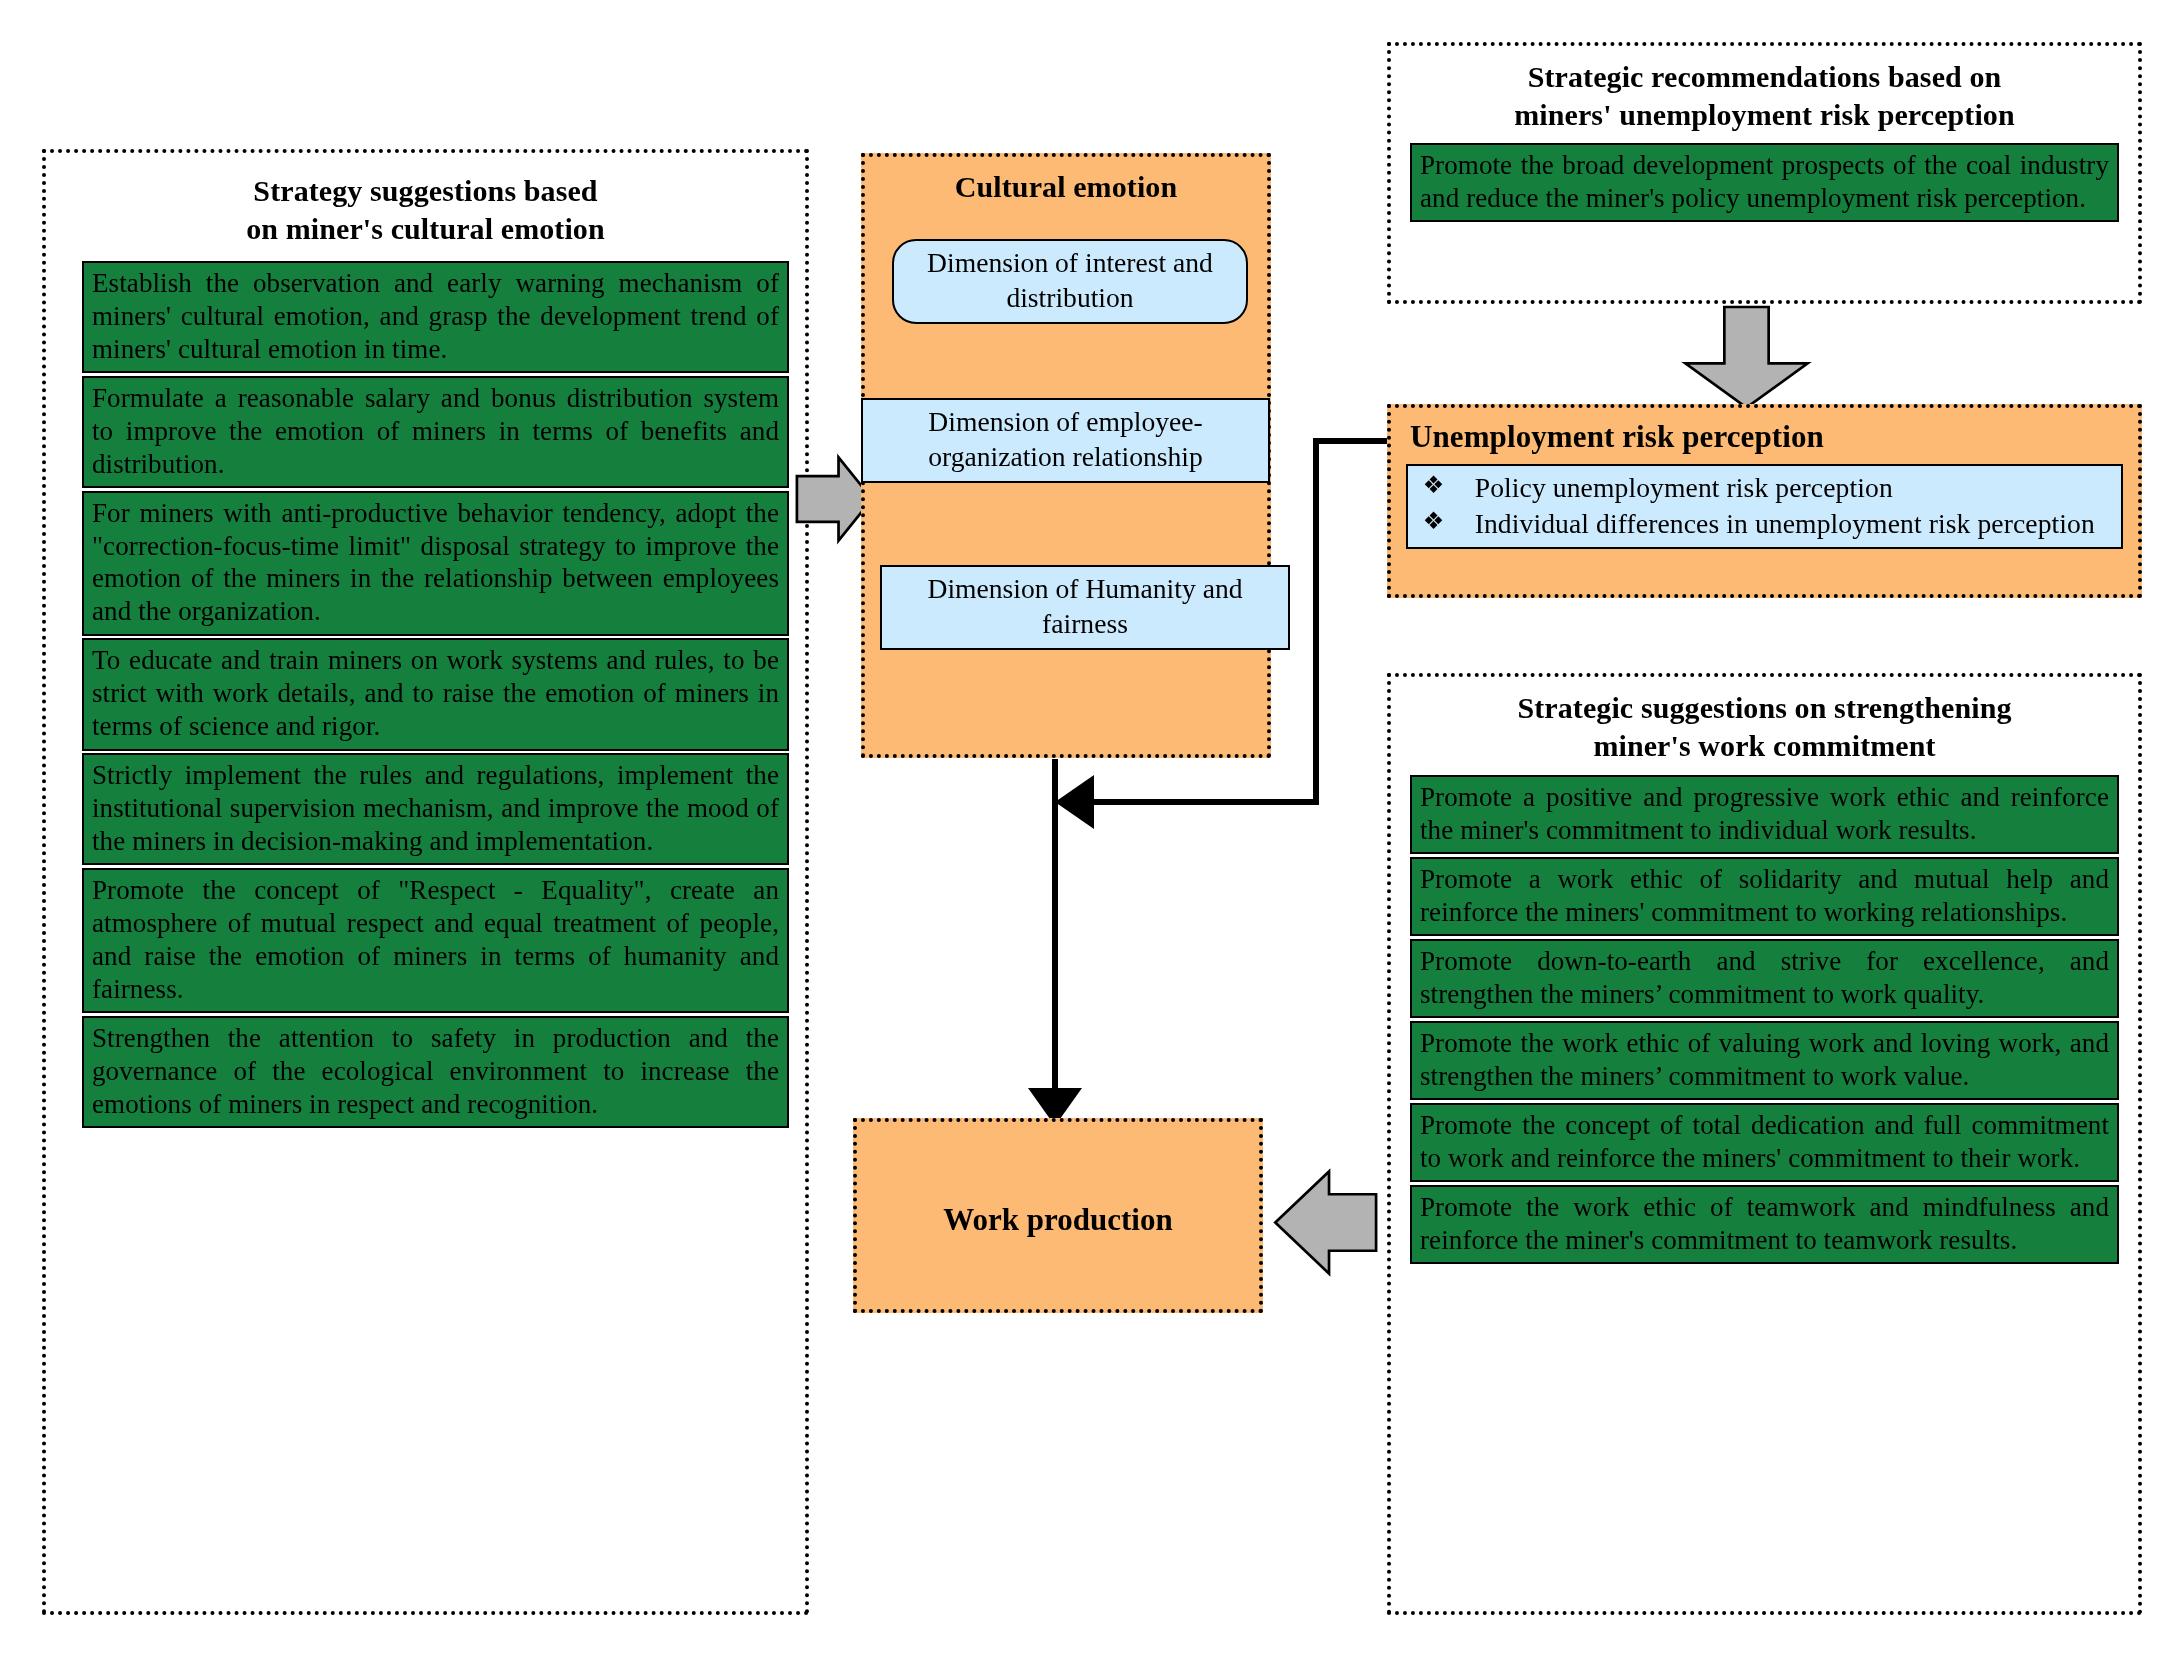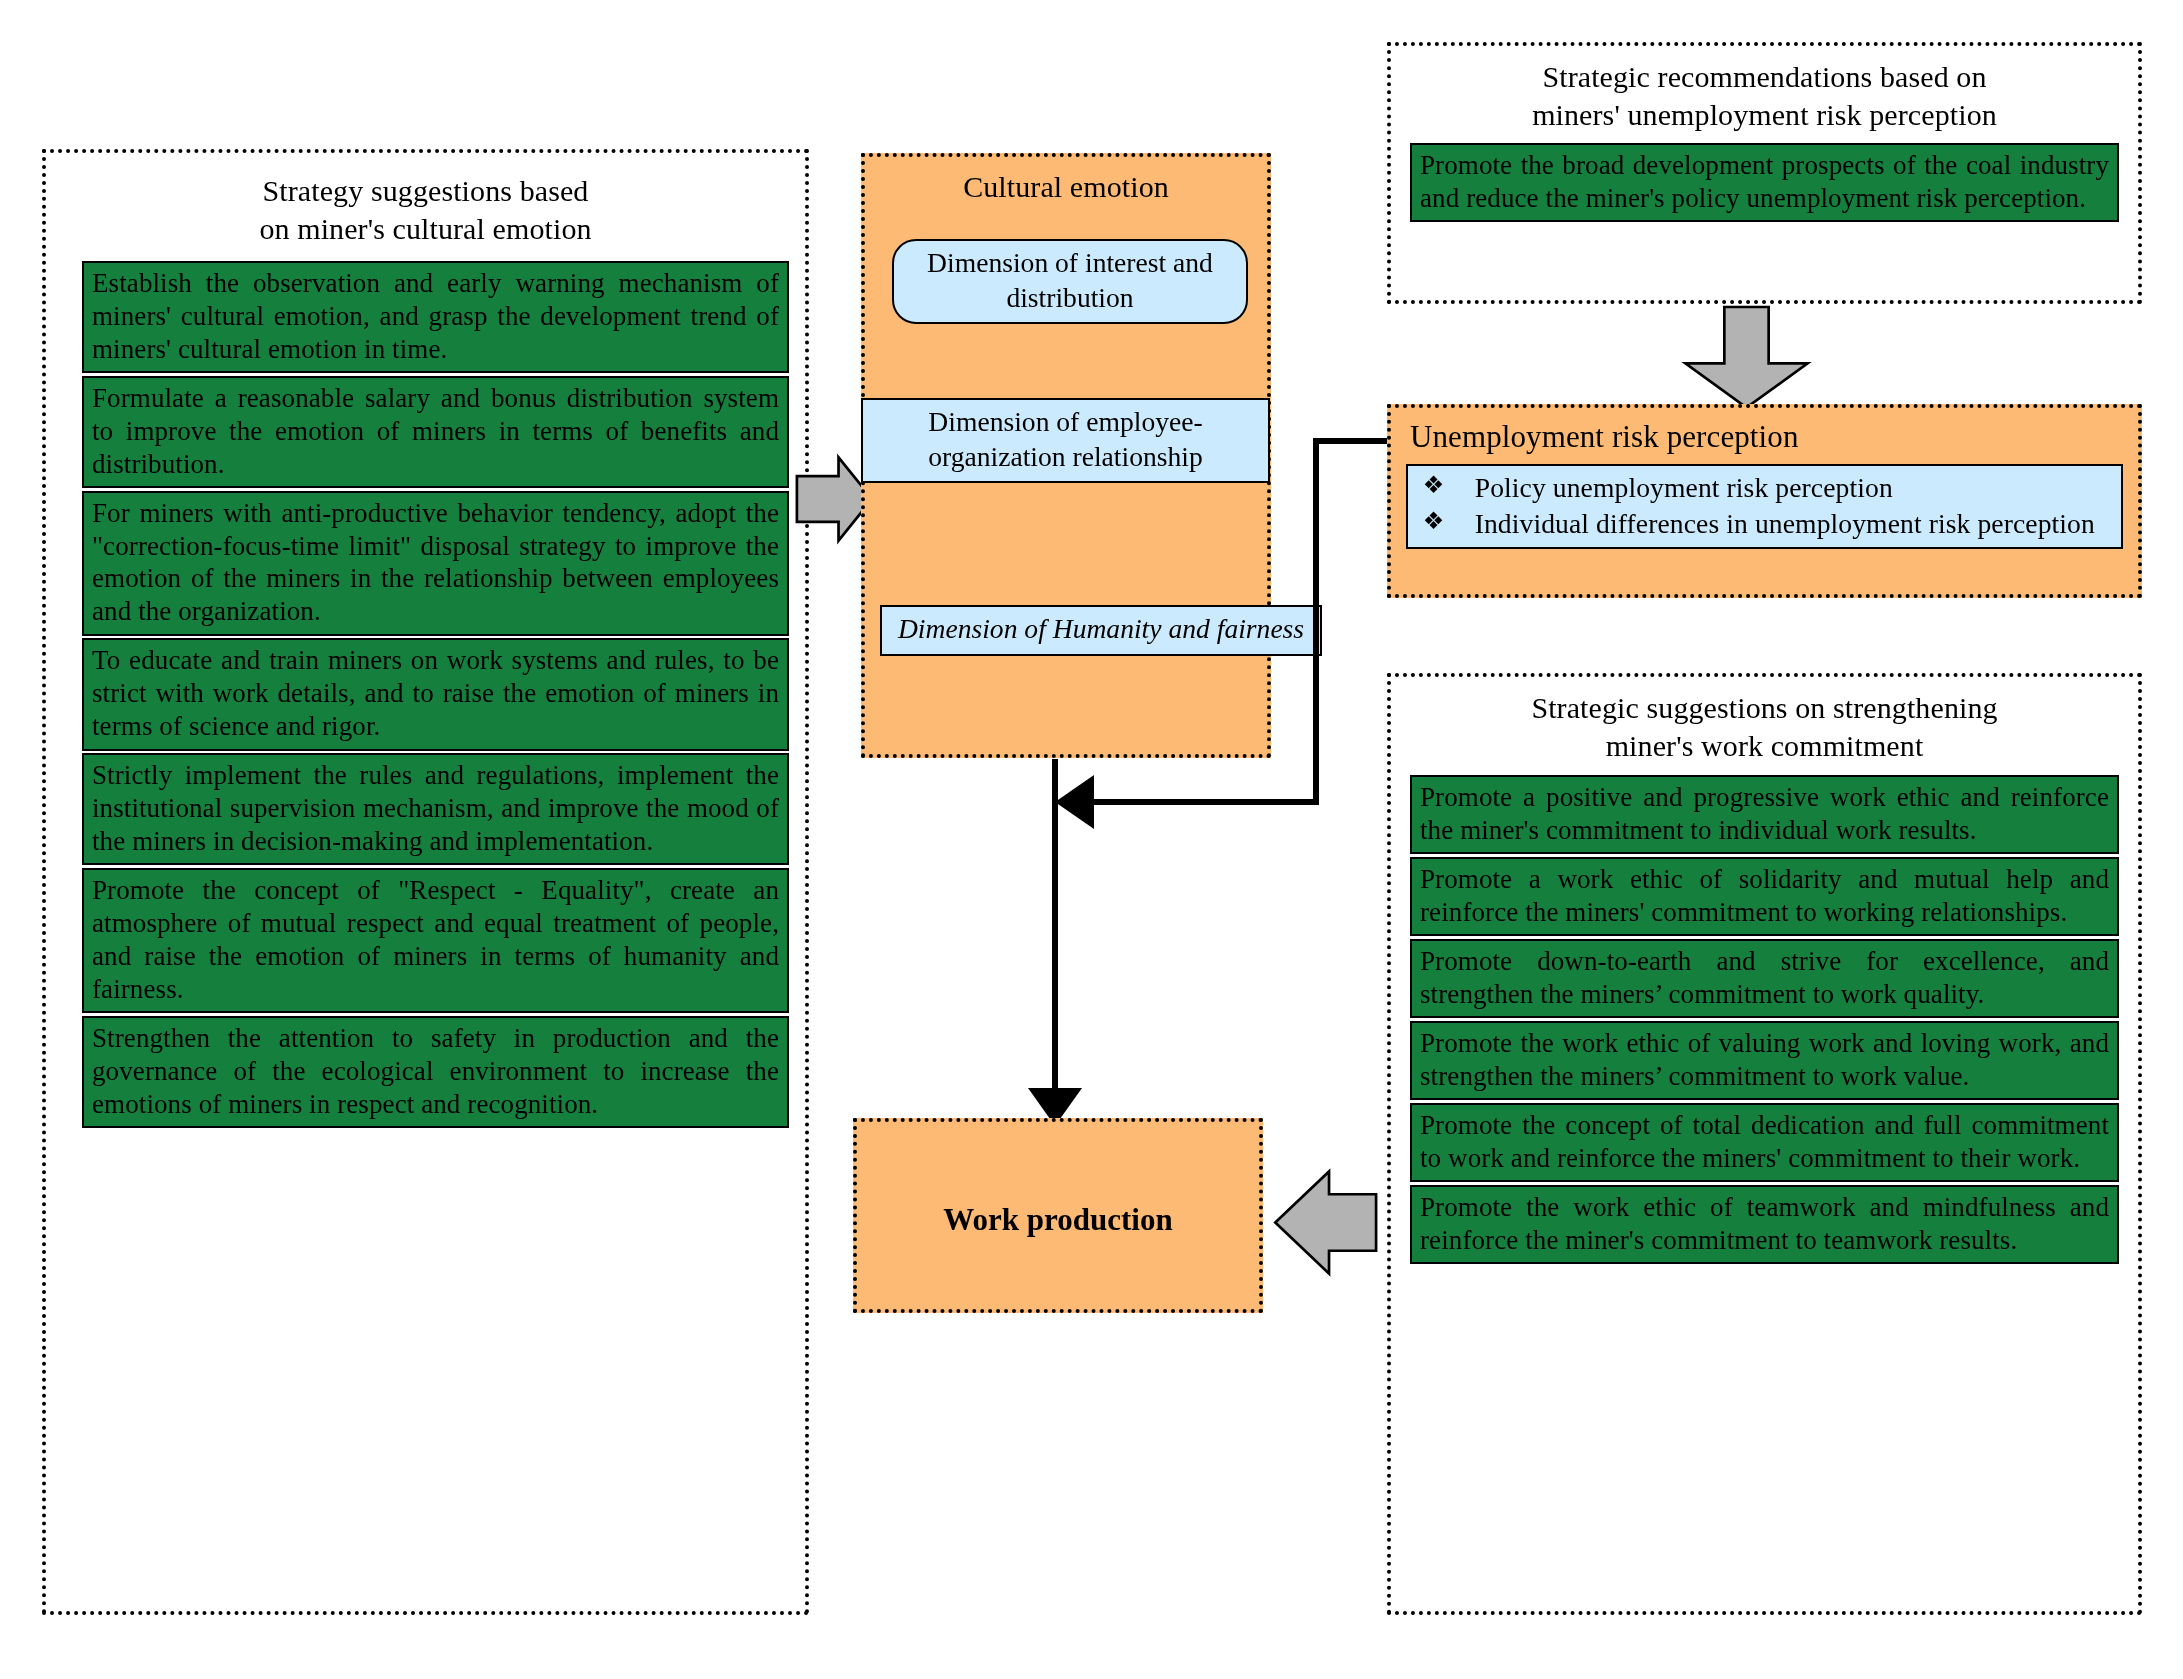--- a/index.html
+++ b/index.html
@@ -35,21 +35,21 @@
     font-size:27px;
     line-height:1.22;
     letter-spacing:0.1px;
   }
   .sbox.blue{background:#CCEAFD;}
   .sbox p{margin:0;}
   .sbox p:last-child{text-align-last:left;}
 
   
   .ptitle{
-    font-weight:normal;
+    font-weight:bold;
     text-align:center;
     font-size:30px;
     line-height:1.28;
     letter-spacing:0.1px;
   }
   .ptitle.left{text-align:left;}
 
   
   #panel-left{ left:42px; top:149px; width:767px; height:1466px; }
   #panel-left .ptitle{ margin:19px 16px 12px 16px; }
@@ -63,21 +63,21 @@
     box-sizing:border-box;
     border:2.7px solid #000;
     background:#CCEAFD;
     text-align:center;
     font-size:27.6px;
     line-height:1.25;
     padding:5.4px 4px 6.7px 4px;
   }
   #dim-1{ position:absolute; left:27px; top:82px; width:356px;border-radius:24px; }
   #dim-2{ position:absolute; left:-4px; top:241px; width:409px; }
-  #dim-3{ position:absolute; left:15px; top:448px; width:442px;font-style:italic; }
+  #dim-3{ position:absolute; left:15px; top:408px; width:410px; }
 
   #panel-work{ left:853px; top:1118px; width:410px; height:195px; }
   #panel-work .wtitle{
     font-weight:bold;
     font-size:31px;
     text-align:center;
     line-height:195px;
   }
 
   

